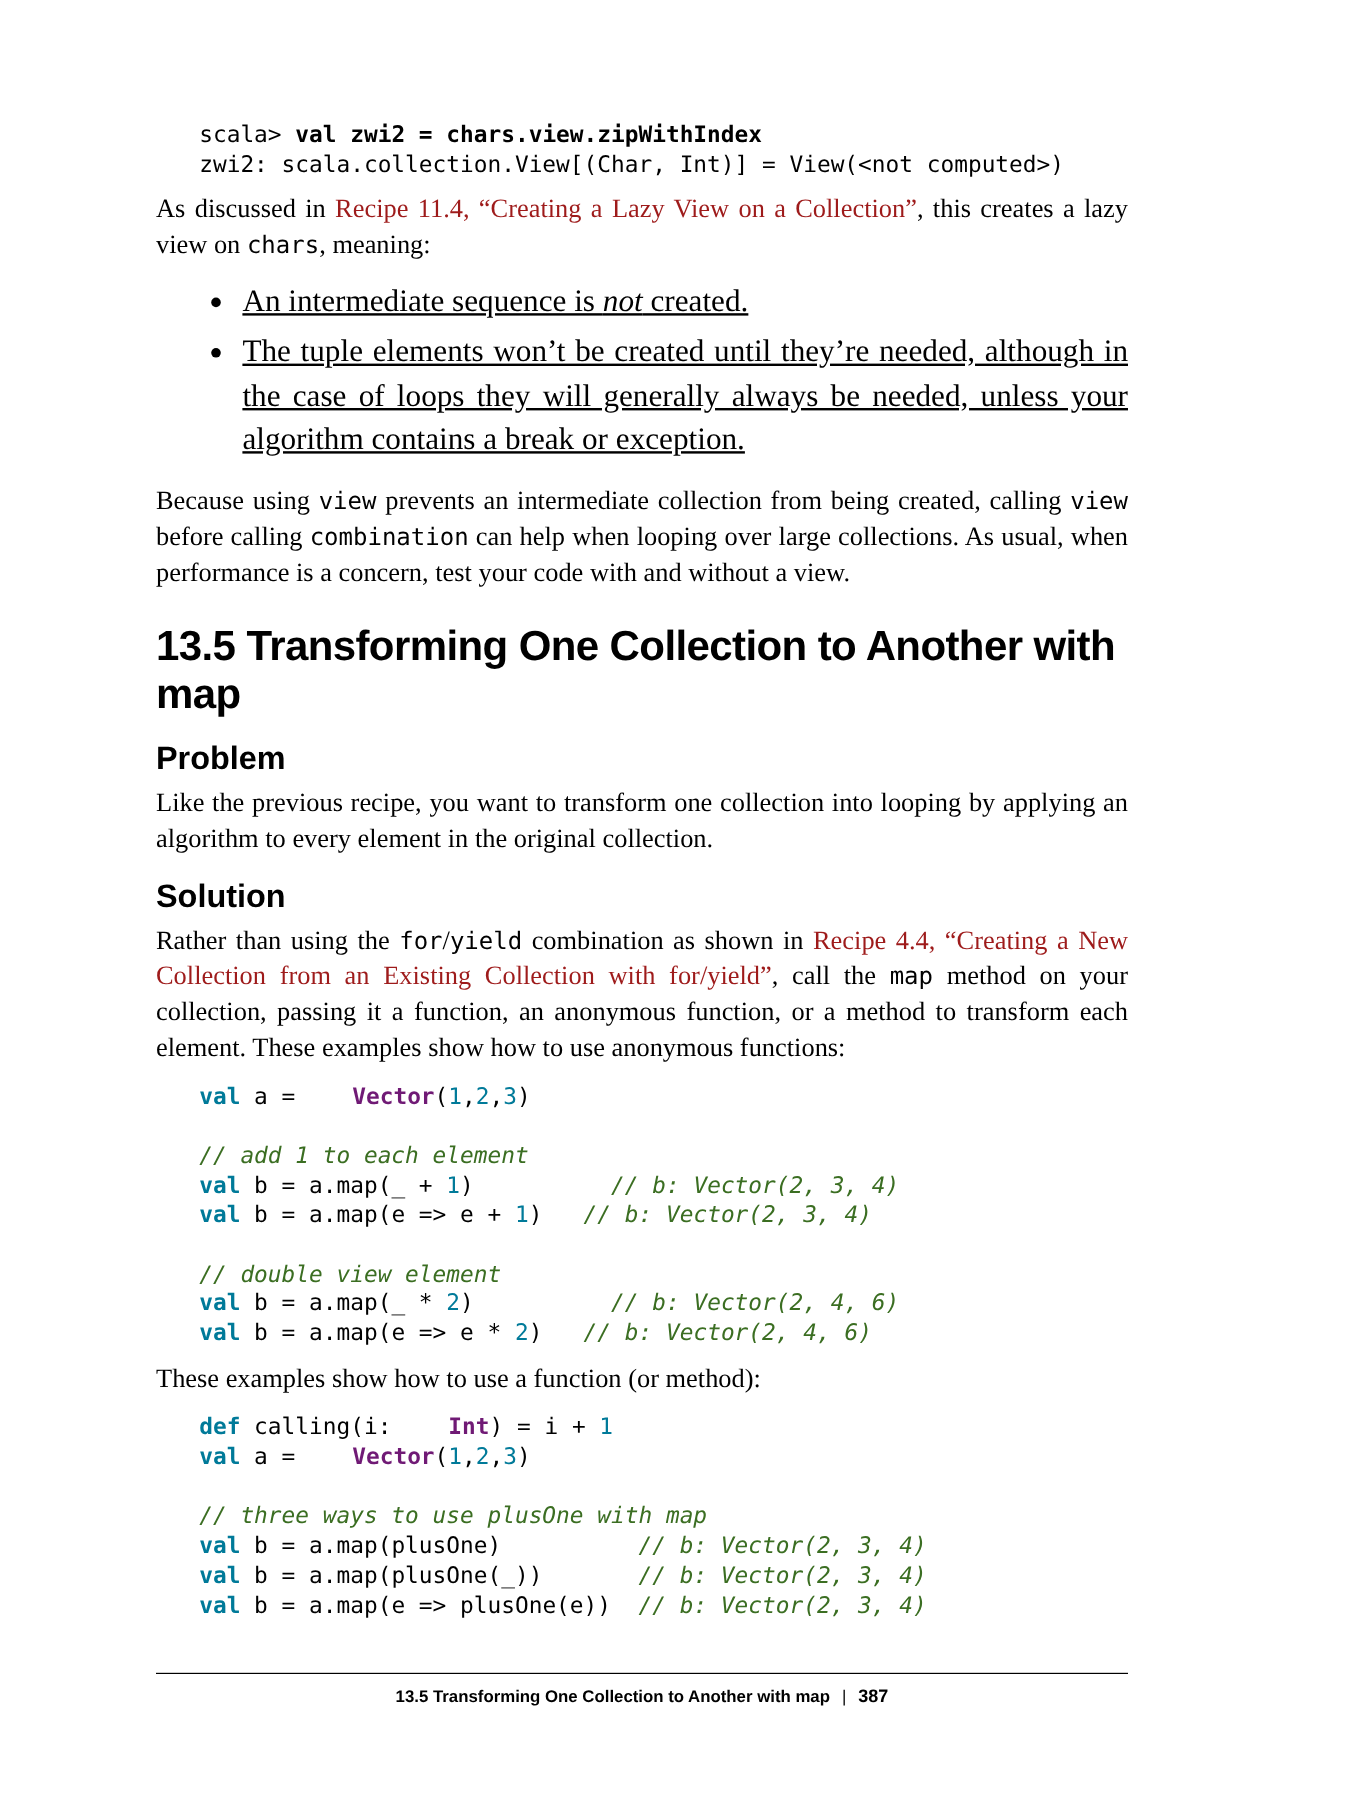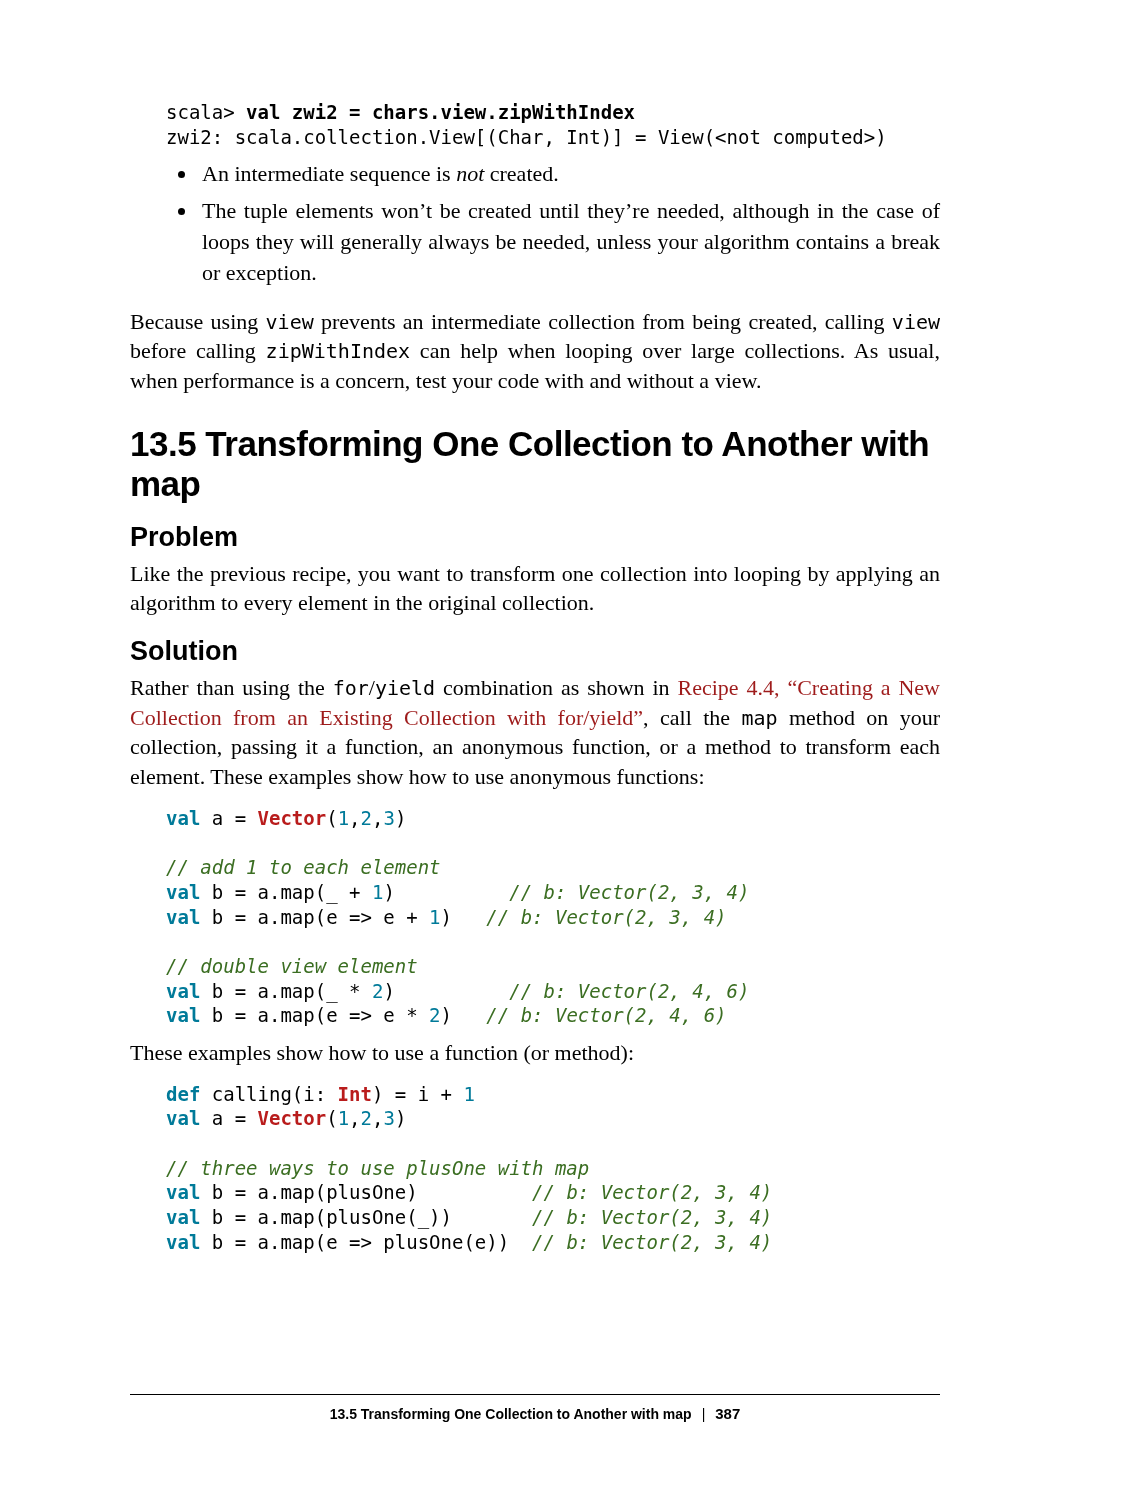--- a/index.html
+++ b/index.html
@@ -35,22 +35,23 @@
   }
   .body-text .link { color: #9e1b1b; }
   .body-text .inline-code,
   li .inline-code {
     font-family: Consolas, "DejaVu Sans Mono", monospace;
     font-size: 20px;
   }
   ul.bullets {
     margin: 2px 0 18px 0;
     padding-left: 68px;
-    font-size: 22px;
+    font-size: 26px;
     line-height: 1.4;
+    text-decoration: underline;
   }
   ul.bullets li {
     text-align: justify;
     margin-bottom: 6px;
     padding-left: 4px;
   }
   ul.bullets li .em { font-style: italic; }
   h1.section {
     font-family: "Myriad Pro", "Segoe UI", "Helvetica Neue", Arial, sans-serif;
     font-weight: 800;
@@ -59,21 +60,21 @@
     letter-spacing: -0.5px;
   }
   h2.subsection {
     font-family: "Myriad Pro", "Segoe UI", "Helvetica Neue", Arial, sans-serif;
     font-weight: 800;
     font-size: 27px;
     margin: 18px 0 6px 0;
   }
   
   .kw   { color: #007a99; font-weight: 700; }   
-  .type { color: #b91c1c; font-weight: 700; }   
+  .type { color: #701a75; font-weight: 700; margin-left: 36px; }   
   .num  { color: #007a99; }
   .cmt  { color: #3b6e22; font-style: italic; }
 
   .footer {
     position: absolute;
     left: 130px;
     right: 130px;
     bottom: 78px;
     border-top: 1px solid #000;
     padding-top: 10px;
@@ -86,32 +87,35 @@
   .footer .pagenum { font-size: 15px; }
 </style>
 </head>
 <body>
 
 <div class="page">
 
   <div class="code-block"><span>scala&gt; </span><span class="bold">val zwi2 = chars.view.zipWithIndex</span>
 <span>zwi2: scala.collection.View[(Char, Int)] = View(&lt;not computed&gt;)</span></div>
 
+  <p class="body-text">
+    <span>As discussed in </span><span class="link">Recipe 11.4, “Creating a Lazy View on a Collection”</span><span>, this creates a lazy view on </span><span class="inline-code">chars</span><span>, meaning:</span>
+  </p>
 
   <ul class="bullets">
     <li>
       <span>An intermediate sequence is </span><span class="em">not</span><span> created.</span>
     </li>
     <li>
       <span>The tuple elements won’t be created until they’re needed, although in the case of loops they will generally always be needed, unless your algorithm contains a break or exception.</span>
     </li>
   </ul>
 
   <p class="body-text">
-    <span>Because using </span><span class="inline-code">view</span><span> prevents an intermediate collection from being created, calling </span><span class="inline-code">view</span><span> before calling </span><span class="inline-code">zipWithIndex</span><span> can help when looping over large collections. As usual, when performance is a concern, test your code with and without a view.</span>
+    <span>Because using </span><span class="inline-code">view</span><span> prevents an intermediate collection from being created, calling </span><span class="inline-code">view</span><span> before calling </span><span class="inline-code">combination</span><span> can help when looping over large collections. As usual, when performance is a concern, test your code with and without a view.</span>
   </p>
 
   <h1 class="section">13.5 Transforming One Collection to Another with map</h1>
 
   <h2 class="subsection">Problem</h2>
   <p class="body-text">Like the previous recipe, you want to transform one collection into looping by applying an algorithm to every element in the original collection.</p>
 
   <h2 class="subsection">Solution</h2>
   <p class="body-text">
     <span>Rather than using the </span><span class="inline-code">for</span><span>/</span><span class="inline-code">yield</span><span> combination as shown in </span><span class="link">Recipe 4.4, “Creating a New Collection from an Existing Collection with for/yield”</span><span>, call the </span><span class="inline-code">map</span><span> method on your collection, passing it a function, an anonymous function, or a method to transform each element. These examples show how to use anonymous functions:</span>

